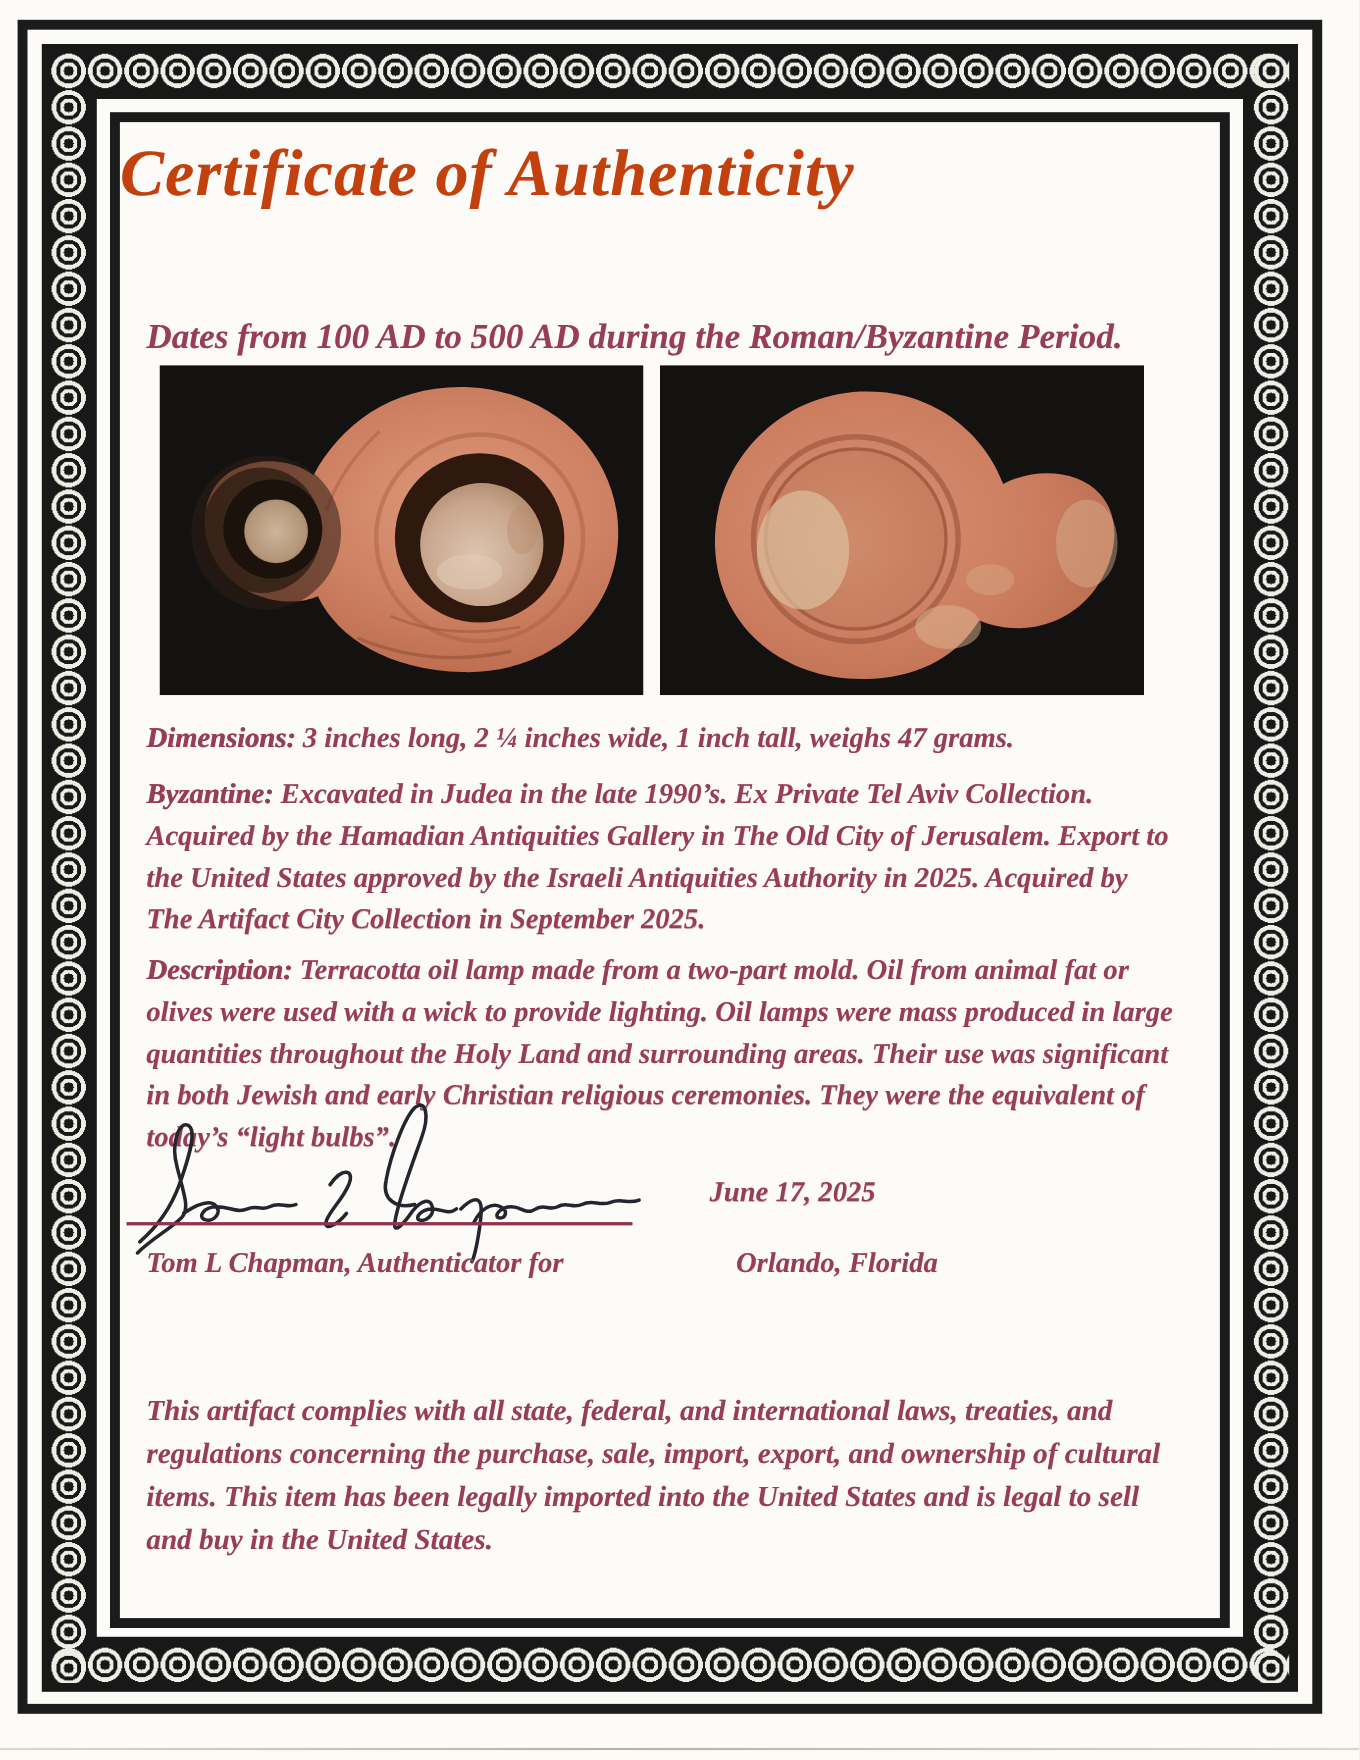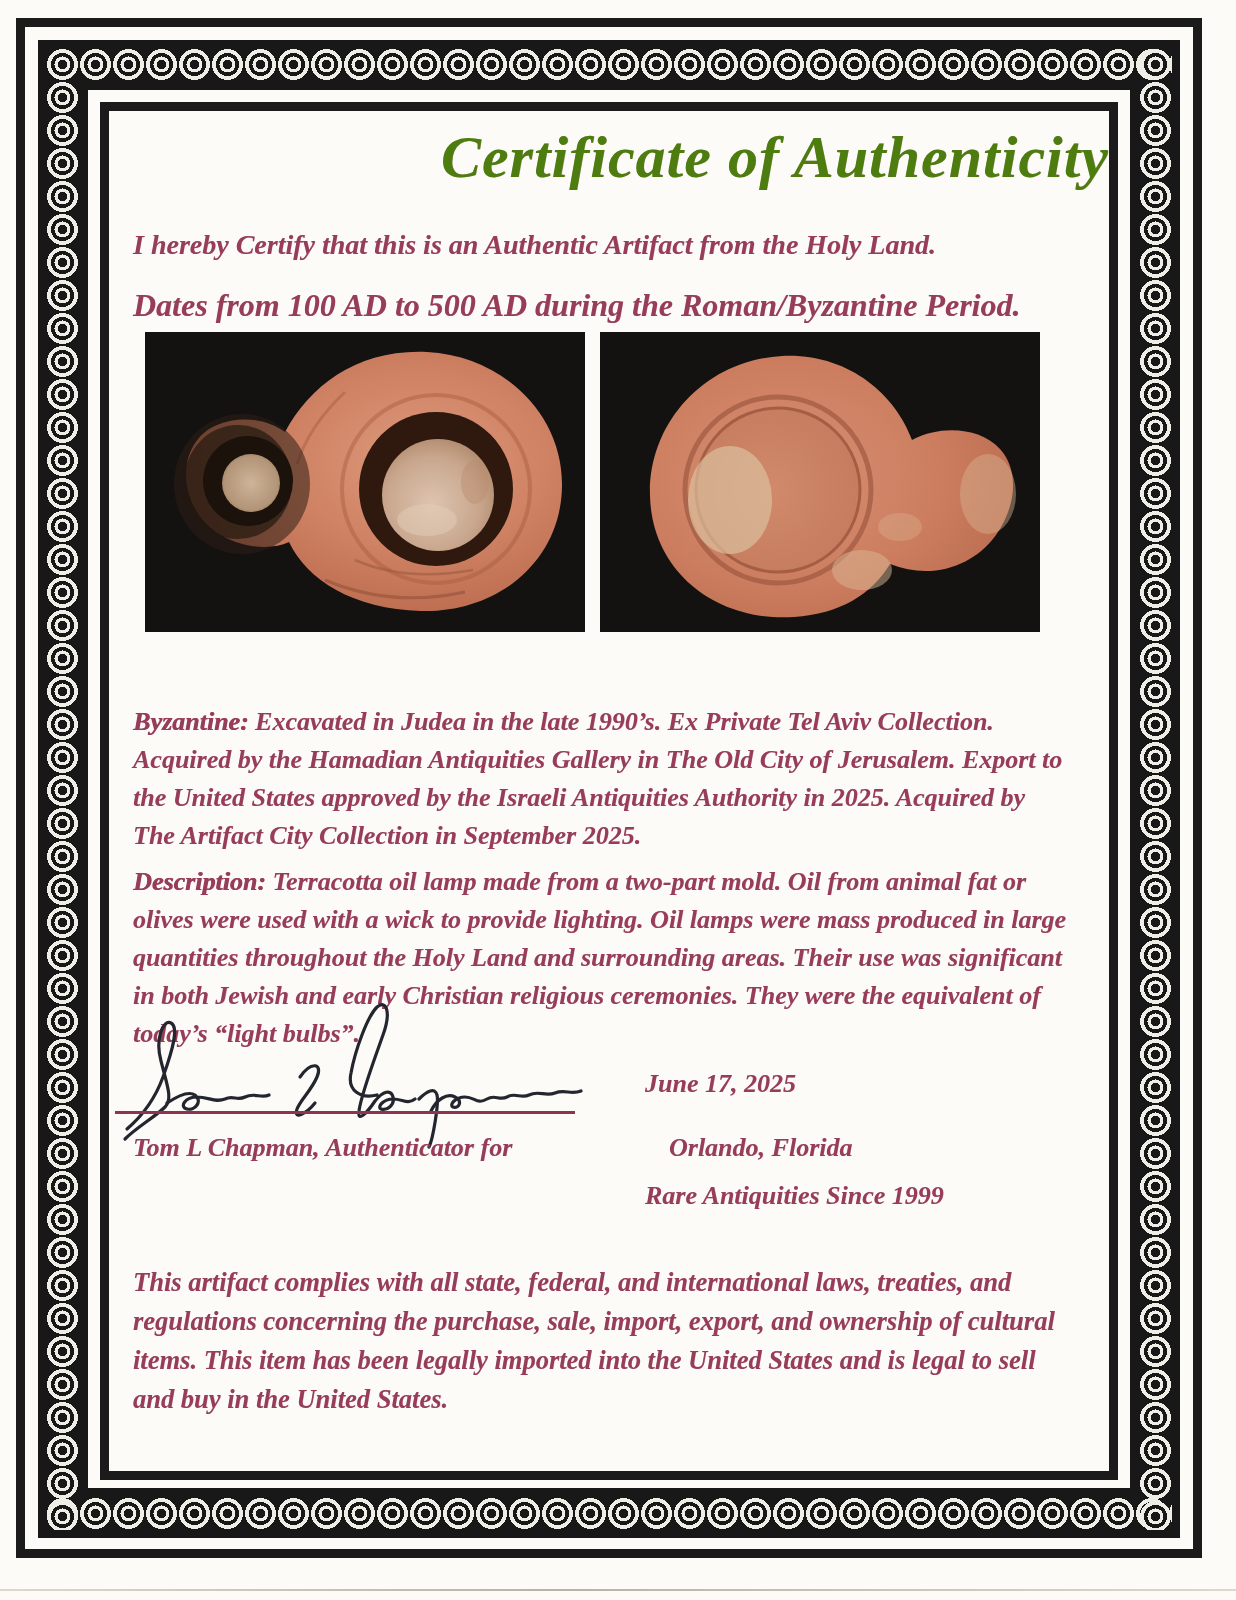--- a/index.html
+++ b/index.html
@@ -22,22 +22,22 @@
   .strip-right{right:8px;top:8px;bottom:8px;width:33px;}
   .band-inner{position:absolute;left:50px;top:50px;right:50px;bottom:50px;background:#fcfbf7;}
   .inner-line{position:absolute;left:100px;top:102px;width:1018px;height:1378px;
     border:9px solid #1b1b1b;box-sizing:border-box;}
   .scan-line{position:absolute;left:0;bottom:9px;width:100%;height:2px;opacity:.75;
     background:linear-gradient(to right,#d2ccc0,#a09a8e 45%,#d2ccc0);}
   
   .content{position:absolute;left:109px;top:111px;width:1000px;height:1360px;
     color:#973d59;font-style:italic;font-weight:700;
     text-shadow:0.3px 0.3px 0.4px rgba(140,50,80,0.35);}
-  .title{position:absolute;top:12px;left:0;width:100%;text-align:right;
-    font-size:60px;letter-spacing:1px;color:#4d7c0f;}
+  .title{position:absolute;top:12px;left:0;width:100%;text-align:left;
+    font-size:60px;letter-spacing:1px;color:#c2410c;}
   .intro1{position:absolute;top:118px;left:24px;font-size:28px;white-space:nowrap;}
   .intro2{position:absolute;top:176px;left:24px;font-size:32px;white-space:nowrap;}
   .photo{position:absolute;top:221px;width:440px;height:300px;display:block;}
   .photo-left{left:36px;}
   .photo-right{left:491px;}
   .para{position:absolute;left:24px;font-size:26px;line-height:38px;}
   .dim{top:541px;width:950px;}
   .prov{top:592px;width:938px;}
   .desc{top:752px;width:938px;}
   .lbl{text-shadow:0.6px 0 currentColor;}
@@ -62,21 +62,20 @@
     <div class="strip strip-left"></div>
     <div class="strip strip-right"></div>
     <div class="band-inner"></div>
   </div>
   <div class="inner-line"></div>
 
   <div class="content">
 
     <div class="title">Certificate of Authenticity</div>
 
-    <div class="intro1">I hereby Certify that this is an Authentic Artifact from the Holy Land.</div>
     <div class="intro2">Dates from 100 AD to 500 AD during the Roman/Byzantine Period.</div>
 
     <svg class="photo photo-left" viewBox="0 0 440 300" role="img" aria-label="Terracotta oil lamp — top view with filling hole and blackened wick nozzle">
       <defs>
         <radialGradient id="clayA" cx="0.62" cy="0.42" r="0.78">
           <stop offset="0" stop-color="#dd9a7d"></stop>
           <stop offset="0.45" stop-color="#cf8163"></stop>
           <stop offset="0.8" stop-color="#bb6b4e"></stop>
           <stop offset="1" stop-color="#94503a"></stop>
         </radialGradient>
@@ -131,20 +130,23 @@
                C 417 173 419 138 400 117 C 380 95 340 93 312 108
                C 295 62 248 21 182 24 Z" fill="url(#clayB)"></path>
       <circle cx="178" cy="158" r="93" fill="none" stroke="#9e5840" stroke-width="5" opacity="0.7"></circle>
       <circle cx="178" cy="158" r="82" fill="url(#baseB)" stroke="#a55e43" stroke-width="3"></circle>
       <ellipse cx="130" cy="168" rx="42" ry="54" fill="#dcc09e" opacity="0.7"></ellipse>
       <ellipse cx="262" cy="238" rx="30" ry="20" fill="#d9b894" opacity="0.5"></ellipse>
       <ellipse cx="388" cy="162" rx="28" ry="40" fill="#d8b492" opacity="0.45"></ellipse>
       <ellipse cx="300" cy="195" rx="22" ry="14" fill="#d9b894" opacity="0.35"></ellipse>
     </svg>
 
+    <div class="para dim">
+      <span class="lbl">Dimensions:</span><span> 3 inches long, 2 ¼ inches wide, 1 inch tall, weighs 47 grams.</span>
+    </div>
 
     <div class="para prov">
       <span class="lbl">Byzantine:</span><span> Excavated in Judea in the late 1990’s. Ex Private Tel Aviv Collection. Acquired by the Hamadian Antiquities Gallery in The Old City of Jerusalem. Export to the United States approved by the Israeli Antiquities Authority in 2025. Acquired by The Artifact City Collection in September 2025.</span>
     </div>
 
     <div class="para desc">
       <span class="lbl">Description:</span><span> Terracotta oil lamp made from a two-part mold. Oil from animal fat or olives were used with a wick to provide lighting. Oil lamps were mass produced in large quantities throughout the Holy Land and surrounding areas. Their use was significant in both Jewish and early Christian religious ceremonies. They were the equivalent of today’s “light bulbs”.</span>
     </div>
 
     <svg class="sig-svg" viewBox="0 0 490 150" role="img" aria-label="Tom L Chapman">
@@ -162,20 +164,19 @@
                  C 360 98 362 106 372 100 C 380 95 384 102 392 98 C 400 93 406 100 414 96
                  C 424 91 430 98 440 94 C 450 90 456 96 466 92"></path>
       </g>
     </svg>
     <div class="sig-line"></div>
 
     <div class="signer1">Tom L Chapman, Authenticator for</div>
 
     <div class="sig-date">June 17, 2025</div>
     <div class="sig-loc">Orlando, Florida</div>
-    <div class="sig-tag">Rare Antiquities Since 1999</div>
 
     <div class="legal">This artifact complies with all state, federal, and international laws, treaties, and regulations concerning the purchase, sale, import, export, and ownership of cultural items. This item has been legally imported into the United States and is legal to sell and buy in the United States.</div>
 
   </div>
 
   <div class="scan-line"></div>
 </div>
 
 </body></html>

